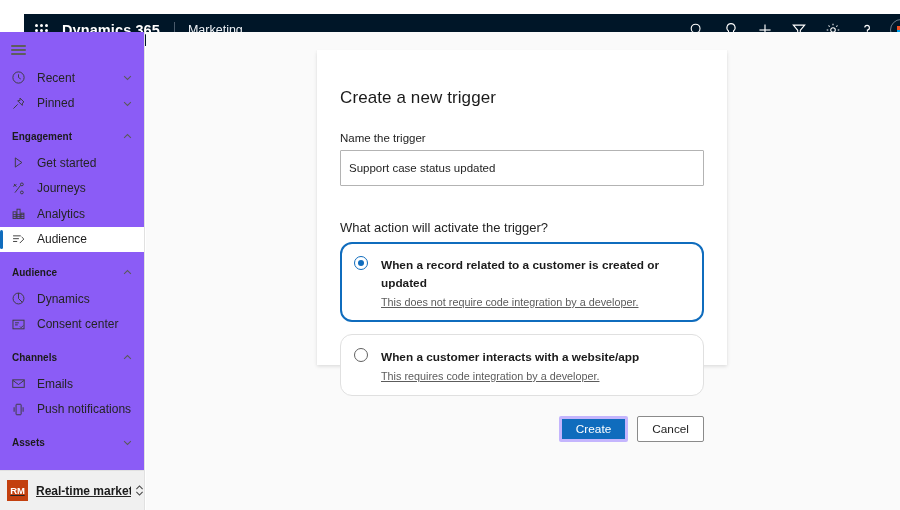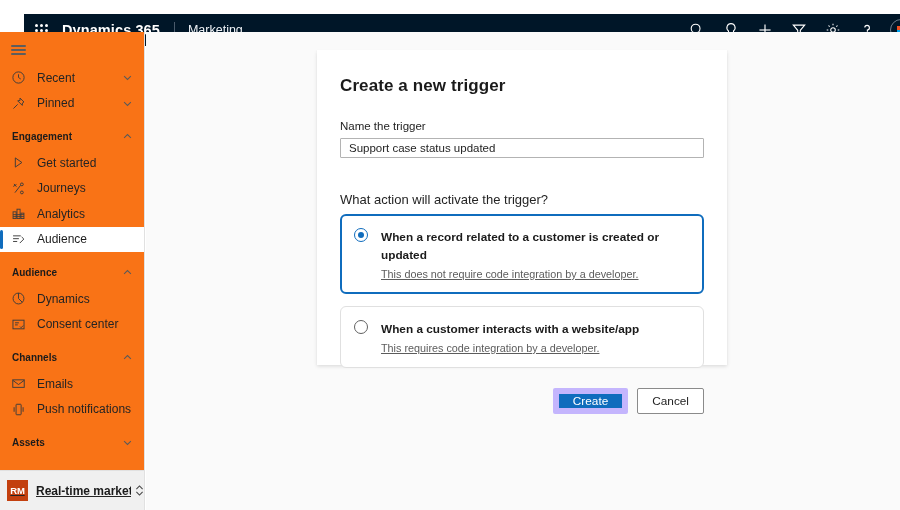--- a/index.html
+++ b/index.html
@@ -66,21 +66,21 @@
     width: 8px; height: 8px;
     background:
       linear-gradient(to right, #f25022 0 50%, #7fba00 50% 100%) top/100% 50% no-repeat,
       linear-gradient(to right, #00a4ef 0 50%, #ffb900 50% 100%) bottom/100% 50% no-repeat;
   }
 
   
   #sidebar {
     position: absolute; top: 32px; left: 0;
     width: 145px; height: 478px;
-    background: #f97316;
+    background: #8b5cf6;
     border-right: 1px solid #e1e1e1;
     font-size: 12px; color: #242424;
     overflow: hidden;
   }
   .ham {
     height: 30px; display: flex; align-items: center;
     padding-left: 11px; cursor: pointer; margin-top: 3px;
   }
   .ham .bars { width: 15px; }
   .ham .bars span {
@@ -137,40 +137,40 @@
     background: #fafafa; overflow: hidden;
   }
   #panel {
     position: absolute; left: 171px; top: 18px;
     width: 410px; height: 315px;
     background: #ffffff;
     box-shadow: 0 1.6px 3.6px rgba(0,0,0,0.13), 0 0.3px 0.9px rgba(0,0,0,0.10);
     padding: 22px 23px 0 23px;
   }
   .panel-title {
-    font-size: 17px; font-weight: bold; color: #1b1b1b;
-    letter-spacing: .1px; margin: 4px 0 0 0;
+    font-size: 17px; font-weight: normal; color: #1b1b1b;
+    letter-spacing: .1px; margin: 16px 0 0 0;
   }
   .field-label {
     font-size: 11.5px; color: #242424; margin-top: 24px; margin-bottom: 6px;
     font-weight: normal;
   }
   .text-input {
-    width: 100%; height: 20px;
+    width: 100%; height: 36px;
     border: 1px solid #b3b3b3; border-radius: 1px;
     background: #ffffff; padding: 0 8px;
     font-size: 11.5px; color: #242424;
     font-family: "Liberation Sans", sans-serif;
     outline: none;
   }
   .question {
     font-size: 13px; color: #242424; margin-top: 34px; margin-bottom: 7px;
   }
   .opt-card {
-    border: 1px solid #e0e0e0; border-radius: 6px;
+    border: 1px solid #e0e0e0; border-radius: 12px;
     background: #ffffff; padding: 12px 14px 12px 13px;
     display: flex; align-items: flex-start; cursor: pointer;
   }
   .opt-card.sel { border: 2px solid #0f6cbd; padding: 11px 13px 11px 12px; }
   .opt-card + .opt-card { margin-top: 12px; }
   .radio {
     width: 14px; height: 14px; min-width: 14px; border-radius: 50%;
     border: 1px solid #616161; background: #ffffff;
     margin-top: 1px; position: relative;
   }
@@ -184,21 +184,21 @@
   .opt-sub { font-size: 10.8px; color: #5c5c5c; margin-top: 4px; line-height: 14px; text-decoration: underline; }
   .btn-row {
     display: flex; justify-content: flex-end; margin-top: 20px; gap: 9px;
   }
   .btn {
     height: 26px; min-width: 64px; padding: 0 14px;
     font-size: 11.8px; border-radius: 2px; cursor: pointer;
     font-family: "Liberation Sans", sans-serif;
     display: flex; align-items: center; justify-content: center;
   }
-  .btn-primary { background: #0f6cbd; color: #ffffff; border: 6px solid #c4b5fd; }
+  .btn-primary { background: #0f6cbd; color: #ffffff; border: 3px solid #c4b5fd; }
   .btn-secondary { background: #ffffff; color: #242424; border: 1px solid #8a8a8a; }
 </style>
 </head>
 <body>
 
 <div id="topbar">
   <div class="waffle">
     <div class="waffle-grid">
       <i></i>
         <i></i>

